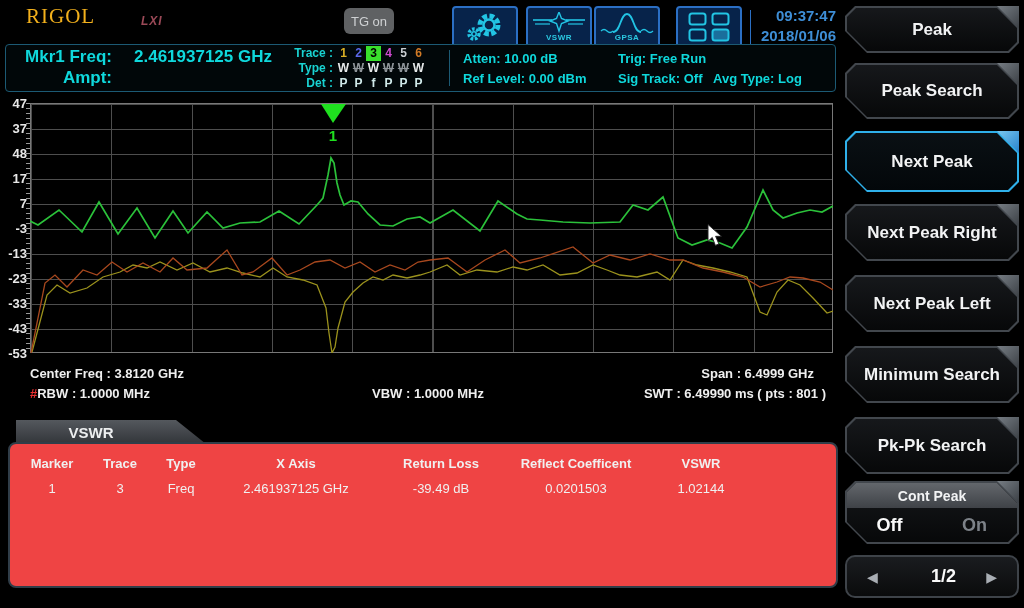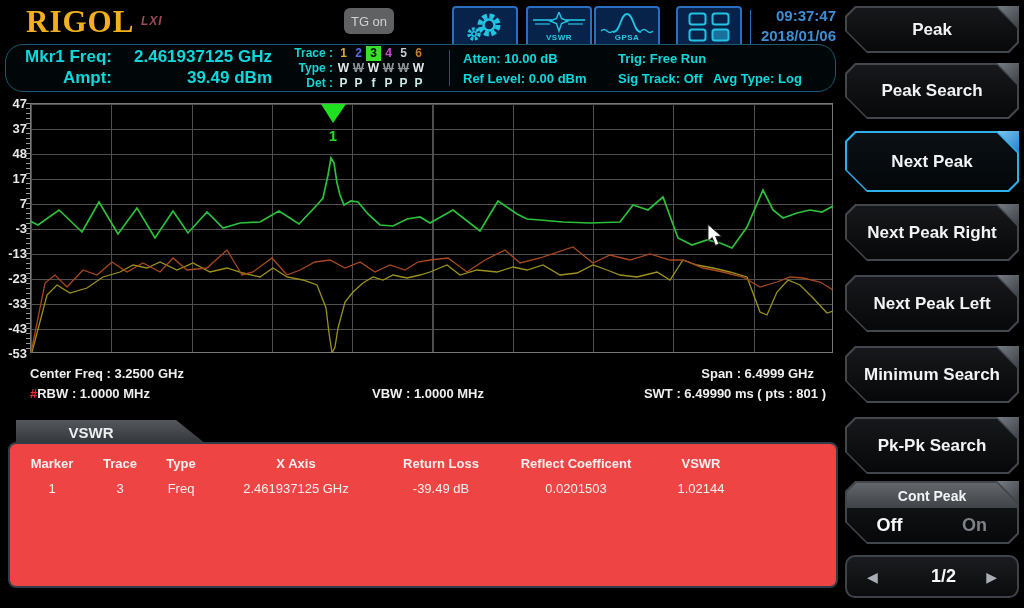--- a/index.html
+++ b/index.html
@@ -1,35 +1,35 @@
 <!DOCTYPE html>
 <html><head>
 <meta charset="utf-8">
 <style>
   html,body{margin:0;padding:0;background:#000;}
   #screen{position:relative;width:1024px;height:608px;background:#000;overflow:hidden;
           font-family:"Liberation Sans",sans-serif;}
   
   #logo{position:absolute;left:26px;top:4px;font-family:"Liberation Serif",serif;
-        font-weight:bold;font-size:31px;color:#f2b01c;letter-spacing:1px;}
+        font-weight:normal;font-size:21px;color:#f2b01c;letter-spacing:1px;}
   #logo-sub{position:absolute;left:141px;top:14px;font-style:italic;font-weight:bold;
         font-size:12px;color:#9c4a58;letter-spacing:1px;}
   #tg-btn{position:absolute;left:344px;top:8px;width:50px;height:26px;background:#5f6163;
         border-radius:6px;color:#cfd1d3;font-size:13px;display:flex;align-items:center;justify-content:center;}
   .icon-btn{position:absolute;top:6px;height:42px;width:66px;background:#07234a;
         border:2px solid #2b6fc4;border-radius:4px;box-sizing:border-box;
         display:flex;flex-direction:column;align-items:center;justify-content:center;}
   #icon-gear{left:452px;} #icon-vswr{left:526px;} #icon-gpsa{left:594px;} #icon-grid{left:676px;}
   .icon-label{font-size:8px;color:#2cc8e0;font-weight:bold;letter-spacing:.5px;margin-top:-1px;}
   #hdr-divider{position:absolute;left:750px;top:10px;width:1px;height:34px;background:#2b6fc4;}
   #clock{position:absolute;left:746px;top:6px;width:90px;text-align:right;color:#3e8ed6;
         font-weight:bold;font-size:15px;line-height:20px;}
   
   #info-panel{position:absolute;left:5px;top:44px;width:831px;height:48px;box-sizing:border-box;
-        border:1px solid #1c5a74;border-radius:18px;background:#010709;}
+        border:1px solid #1c5a74;border-radius:4px;background:#010709;}
   .mkr-row{position:absolute;left:8px;width:258px;height:20px;line-height:20px;
         font-size:17px;font-weight:bold;color:#0fd8dc;display:flex;}
   .mkr-label{width:98px;text-align:right;white-space:pre;}
   .mkr-value{flex:1;text-align:right;}
   #tracegrid{position:absolute;left:283px;top:1px;}
   .trow{display:flex;height:15px;line-height:15px;font-size:12px;font-weight:bold;}
   .tlabel{width:44px;text-align:right;color:#19d2d2;margin-right:3px;}
   .tn,.tv,.td{width:15px;text-align:center;}
   .tv{color:#e6e9ea;} .tv.struck{color:#8f959a;text-decoration:line-through;}
   .td{color:#cfe9e9;}
@@ -137,21 +137,20 @@
     <div>2018/01/06</div>
   </div>
 
   <div id="info-panel">
     <div class="mkr-row" style="top:2px;">
       <span class="mkr-label">Mkr1 Freq:</span>
       <span class="mkr-value">2.461937125 GHz</span>
     </div>
     <div class="mkr-row" style="top:23px;">
       <span class="mkr-label">Ampt:</span>
-      <span class="mkr-value">39.49 dBm</span>
     </div>
 
     <div id="tracegrid">
       <div class="trow">
         <span class="tlabel">Trace :</span>
         <span class="tn" style="color:#d9af25">1</span>
         <span class="tn" style="color:#5b68e8">2</span>
         <span class="tn" style="color:#000;background:#39e02c">3</span>
         <span class="tn" style="color:#cf49cf">4</span>
         <span class="tn" style="color:#c9ced3">5</span>
@@ -204,21 +203,21 @@
     <polyline fill="none" stroke-width="1.3" stroke="#a8481e" points="1,250 15,180 25,172 37,184 53,167 67,172 82,159 97,169 113,160 130,169 143,155 157,167 177,165 197,147 212,172 223,169 242,155 257,172 270,167 285,159 300,157 315,165 330,159 345,169 360,162 375,167 388,159 400,157 418,155 437,169 455,157 475,147 490,160 510,155 543,144 563,160 580,152 600,157 620,151 640,157 653,157 673,165 693,169 713,174 730,184 747,179 760,174 773,175 790,179 803,187"></polyline>
     <polyline fill="none" stroke-width="1.7" stroke="#2bc13a" points="0,118 8,122 29,107 52,129 69,99 88,131 107,105 125,135 143,108 158,130 177,109 193,125 210,120 230,119 249,108 269,121 287,102 293,95 298,72 301,55 304,60 307,80 310,92 314,102 321,98 328,99 338,111 350,122 363,123 377,116 390,114 400,120 423,107 450,128 468,98 487,111 497,116 510,117 533,119 560,120 590,119 603,102 618,107 633,94 648,135 662,142 677,137 690,140 702,145 717,124 733,87 743,107 753,115 767,110 780,107 792,109 803,103"></polyline>
     <polygon points="291,1 316,1 303,20" fill="#1fe01f"></polygon>
   </svg>
   <div id="marker-label">1</div>
 
   <svg id="cursor" width="17" height="23" viewBox="0 0 14 20">
     <path d="M0.5,0.5 L0.5,15 L4.2,11.7 L6.9,18.6 L9.9,17.3 L7.1,10.7 L12.2,10.7 Z" fill="#ffffff" stroke="#222" stroke-width="0.8"></path>
   </svg>
 
-  <div class="annot" style="left:30px;top:366px;">Center Freq : 3.2500 GHz</div>
+  <div class="annot" style="left:30px;top:366px;">Center Freq : 3.8120 GHz</div>
   <div class="annot" style="left:30px;top:386px;"><span class="red">#</span><span>RBW : 1.0000 MHz</span></div>
   <div class="annot" style="left:372px;top:386px;">VBW : 1.0000 MHz</div>
   <div class="annot" style="left:508px;width:306px;text-align:right;top:366px;">Span : 6.4999 GHz</div>
   <div class="annot" style="left:520px;width:306px;text-align:right;top:386px;">SWT : 6.49990 ms ( pts : 801 )</div>
 
   <div id="vswr-tab">VSWR</div>
   <div id="vswr-panel">
     <div class="vswr-row hdr">
       <span class="vc c0">Marker</span>
       <span class="vc c1">Trace</span>

